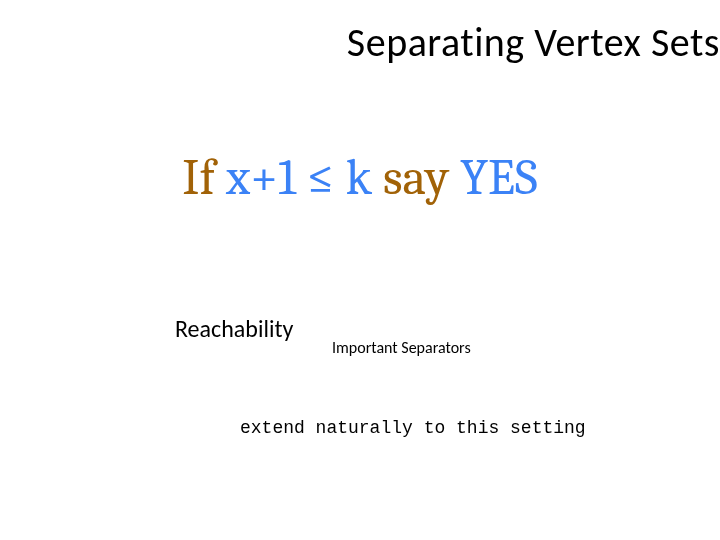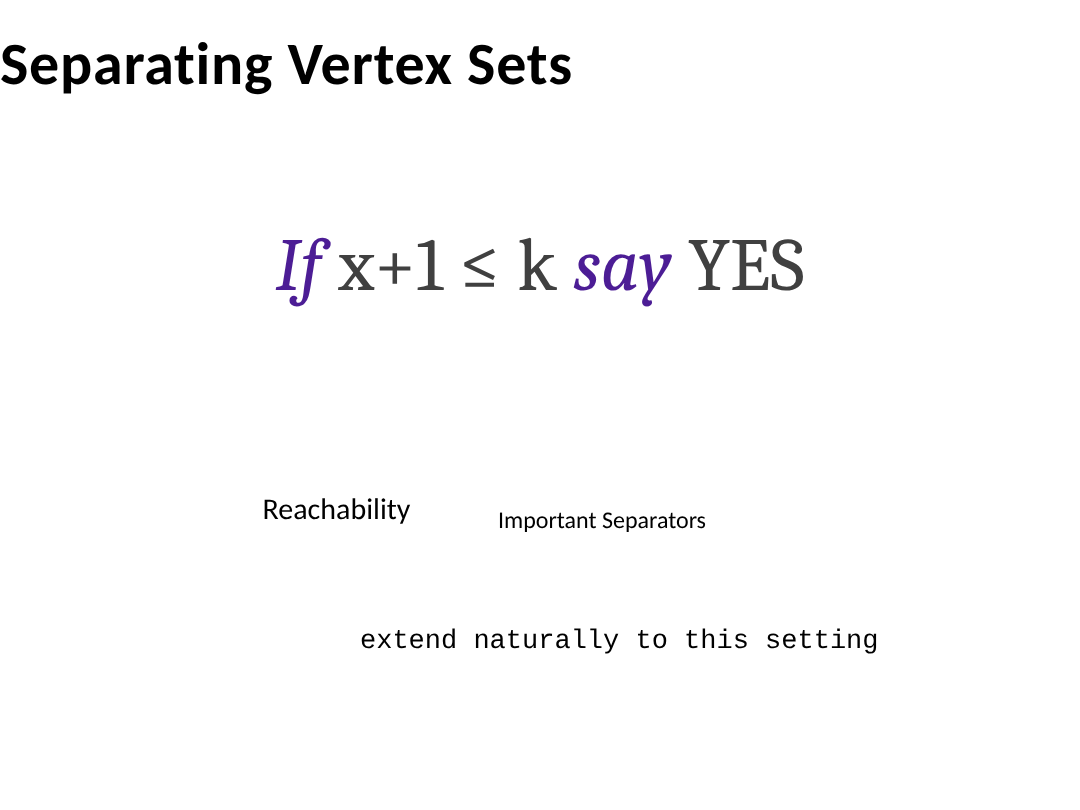--- a/index.html
+++ b/index.html
@@ -15,49 +15,48 @@
   .slide {
     position: relative;
     width: 720px;
     height: 540px;
   }
   .title {
     position: absolute;
     top: 18px;
     left: 0;
     width: 100%;
-    text-align: left;
+    text-align: right;
     font-size: 40px;
-    font-weight: 700;
+    font-weight: 400;
     letter-spacing: 0.5px;
   }
   .formula {
     position: absolute;
     top: 152px;
     left: 0;
     width: 100%;
     text-align: center;
     font-size: 50px;
     line-height: 1;
   }
-  .formula .black { color: #4c1d95; font-style: italic; }
-  .formula .red   { color: #404040; }
+  .formula .black { color: #a16207; }
+  .formula .red   { color: #3b82f6; }
   .formula .math  { font-family: "Cambria Math", Cambria, "Times New Roman", serif; }
   .domination {
     position: absolute;
     top: 265px;
     left: 268px;
     font-size: 24px;
   }
   .reachability {
     position: absolute;
     top: 314px;
     left: 175px;
-    font-size: 20px;
-    margin-top: 14px;
+    font-size: 24px;
   }
   .importantsep {
     position: absolute;
     top: 338px;
     left: 332px;
     font-size: 16px;
   }
   .extend {
     position: absolute;
     top: 418px;

